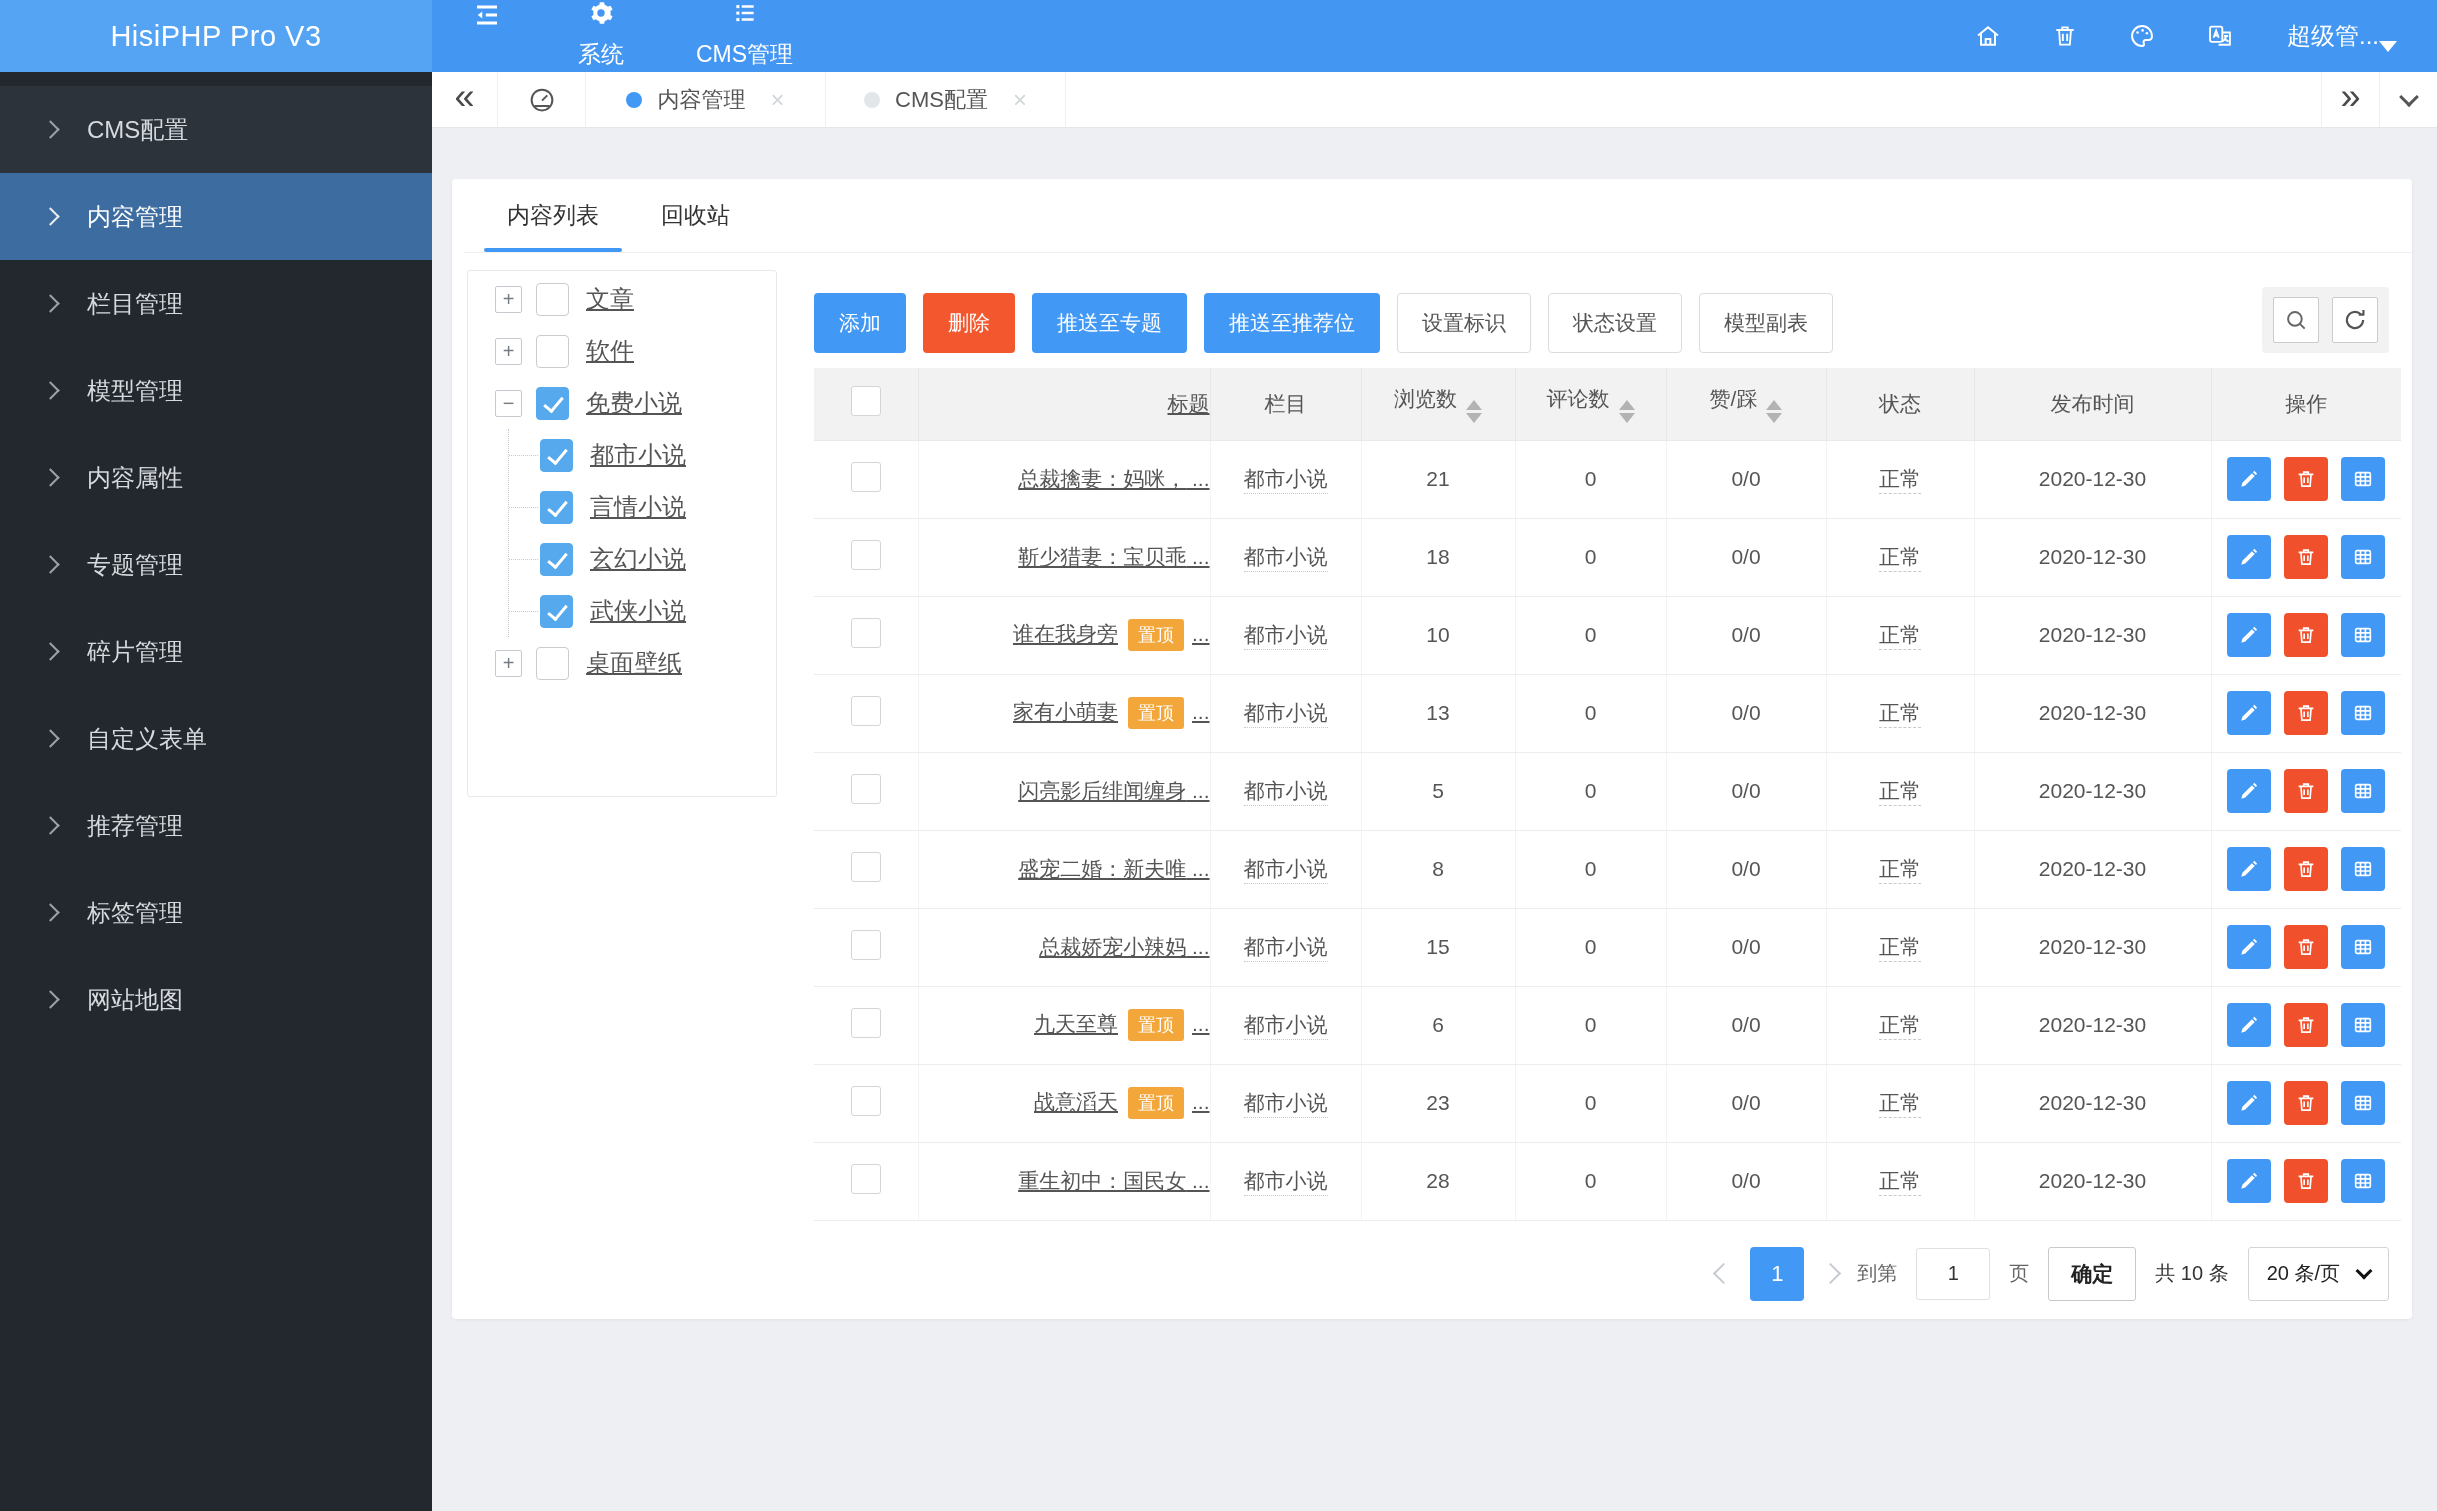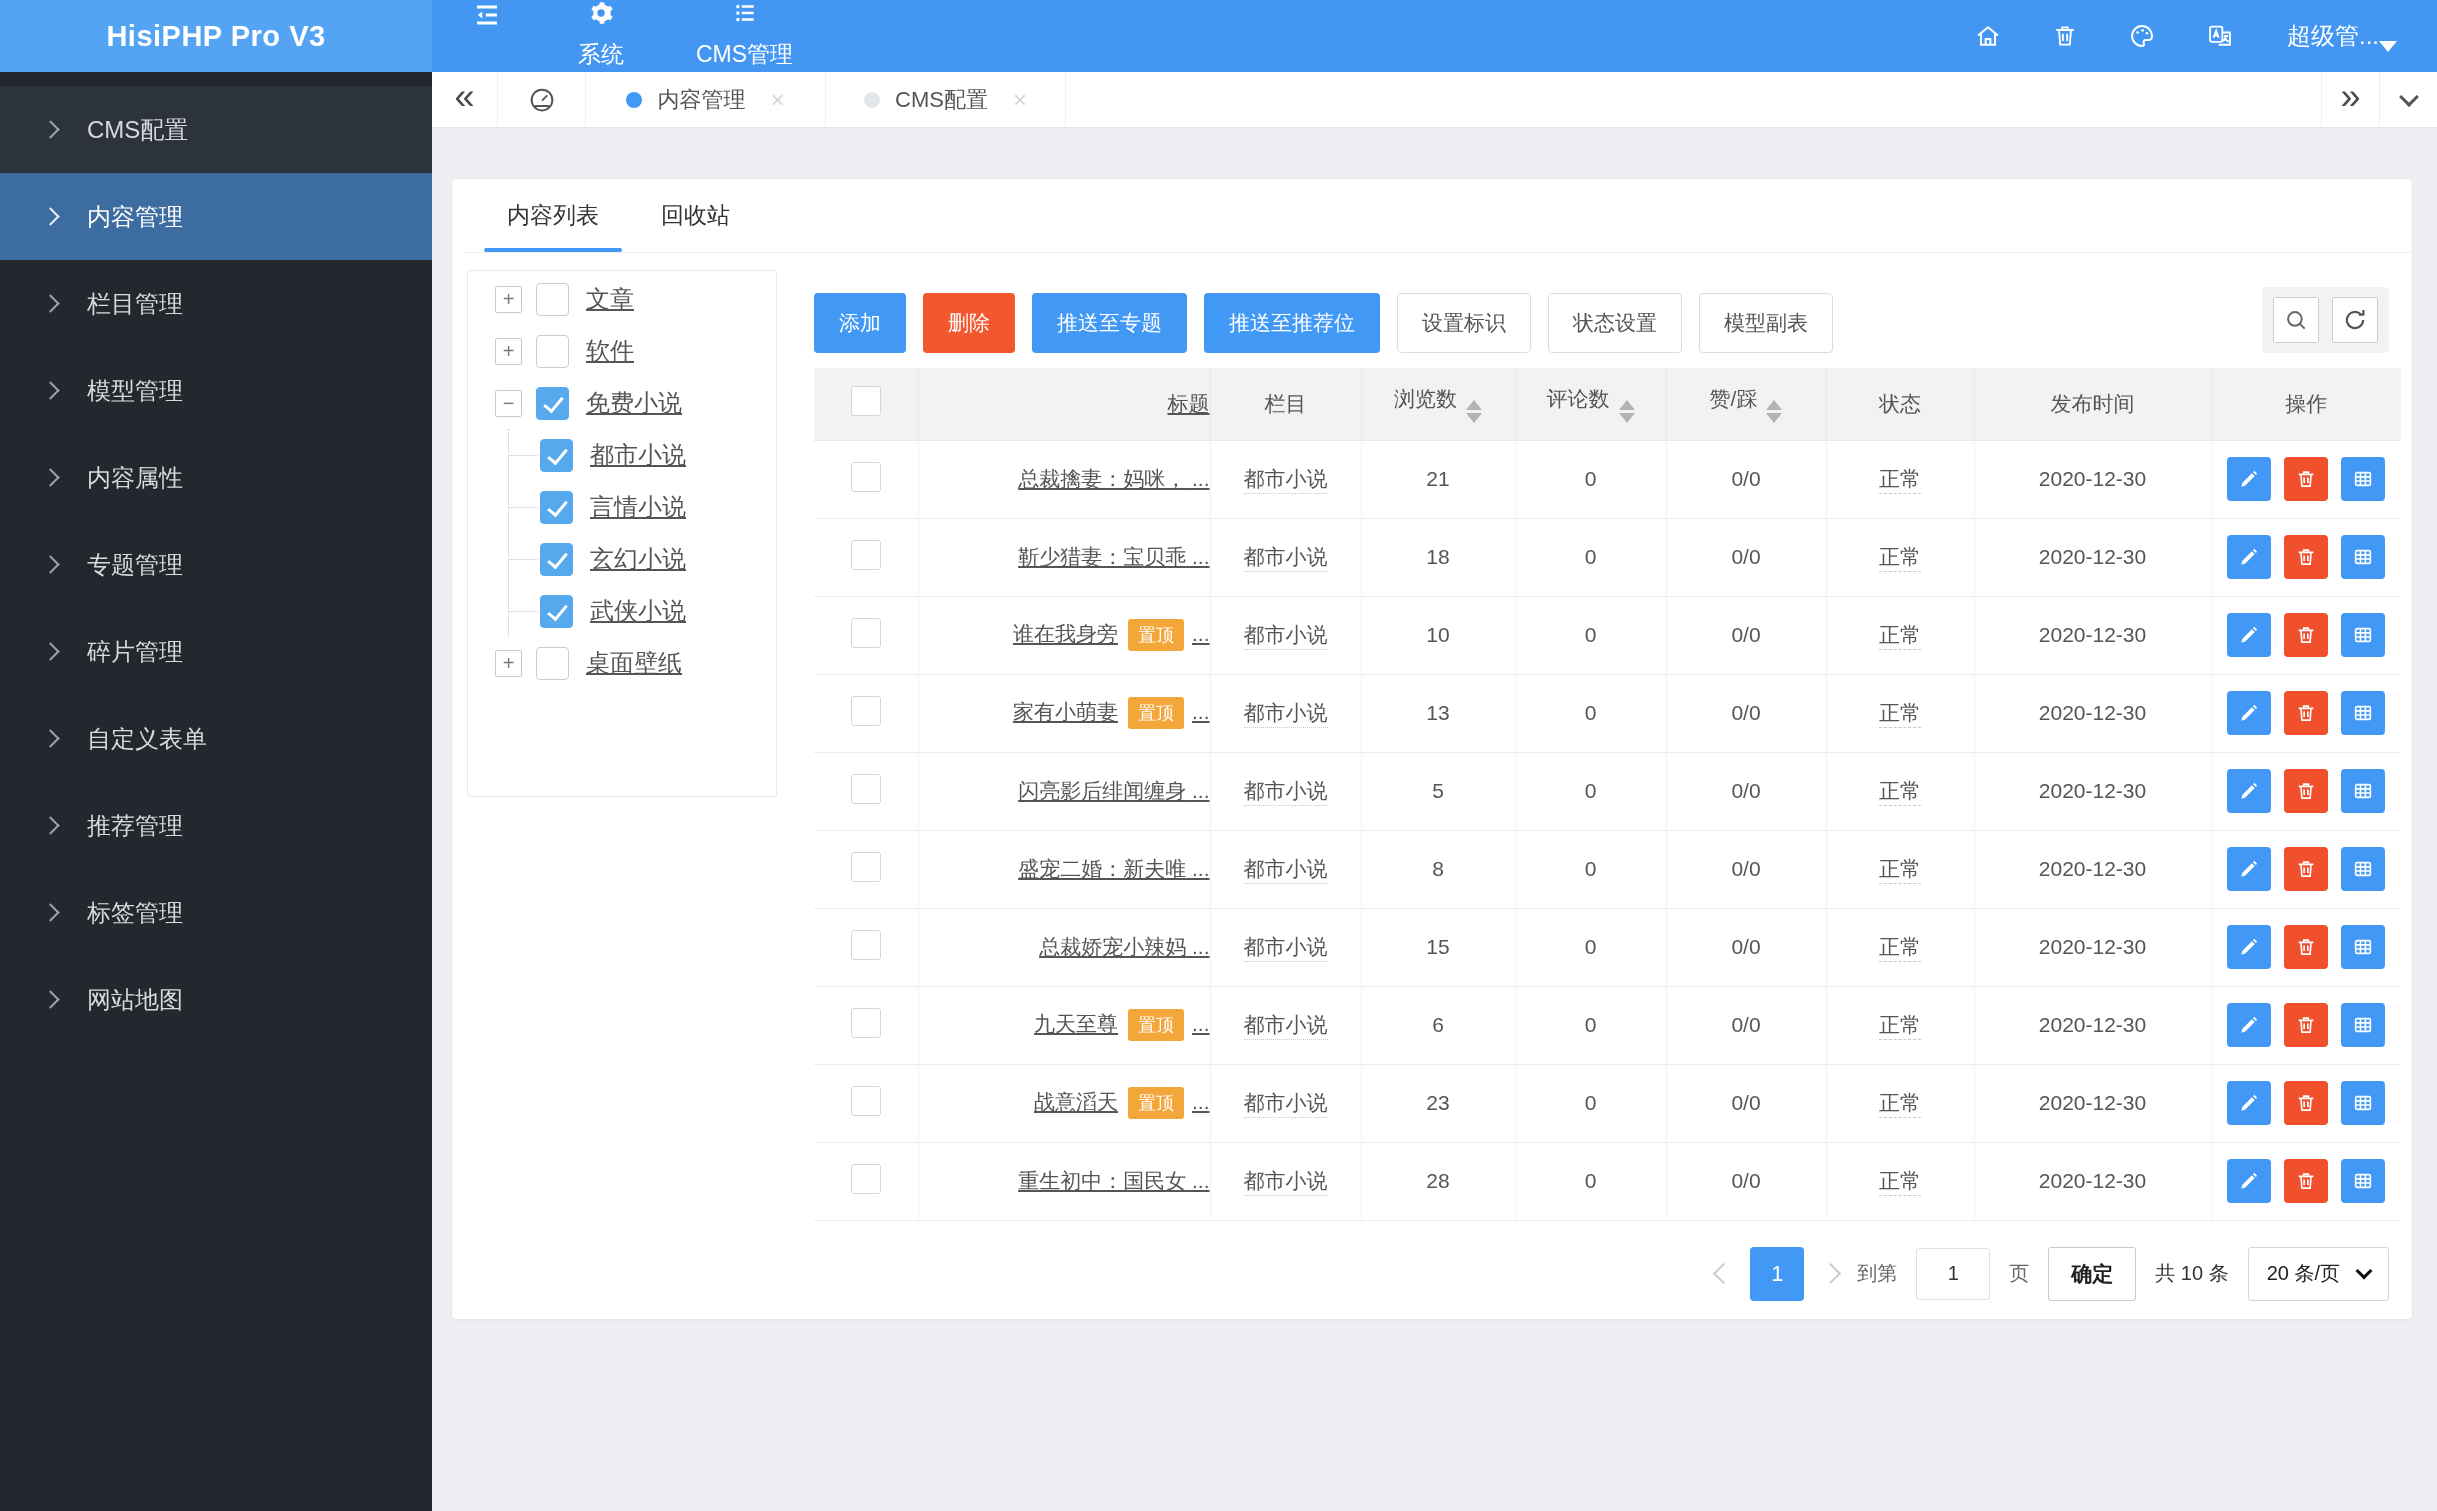--- a/index.html
+++ b/index.html
@@ -2,21 +2,21 @@
 <html><head>
 <meta charset="utf-8">
 <style>
   * { margin:0; padding:0; box-sizing:border-box; }
   html,body { width:2437px; height:1511px; font-family:"Liberation Sans","DejaVu Sans",sans-serif; background:#edeff2; overflow:hidden; }
   #root { width:2437px; height:1511px; display:flex; flex-direction:column; }
 
   
   .header { height:72px; flex-shrink:0; display:flex; background:#4397f2; color:#fff; }
   .logo { width:432px; background:#55a4f3; display:flex; align-items:center; justify-content:center;
-          font-size:29px; font-weight:bold; letter-spacing:.5px; }
+          font-size:29px; font-weight:normal; letter-spacing:.5px; }
   .header-main { flex:1; display:flex; align-items:center; padding:0 26px; }
   .hbtn { display:flex; align-items:center; gap:13px; padding:0 36px; height:100%; font-size:23px; cursor:pointer;flex-direction:column; }
   .hbtn.icon-only { padding:0 14px; margin-right:26px; }
   .header-right { margin-left:auto; display:flex; align-items:center; }
   .hicon { padding:0 25px; height:100%; display:flex; align-items:center; cursor:pointer; }
   .huser { display:flex; align-items:flex-end; font-size:24px; padding:0 14px 0 28px; cursor:pointer; }
   .caret-down { width:0; height:0; border-left:9px solid transparent; border-right:9px solid transparent; border-top:11px solid #fff; }
 
   
   .bodyrow { flex:1; display:flex; min-height:0; }

